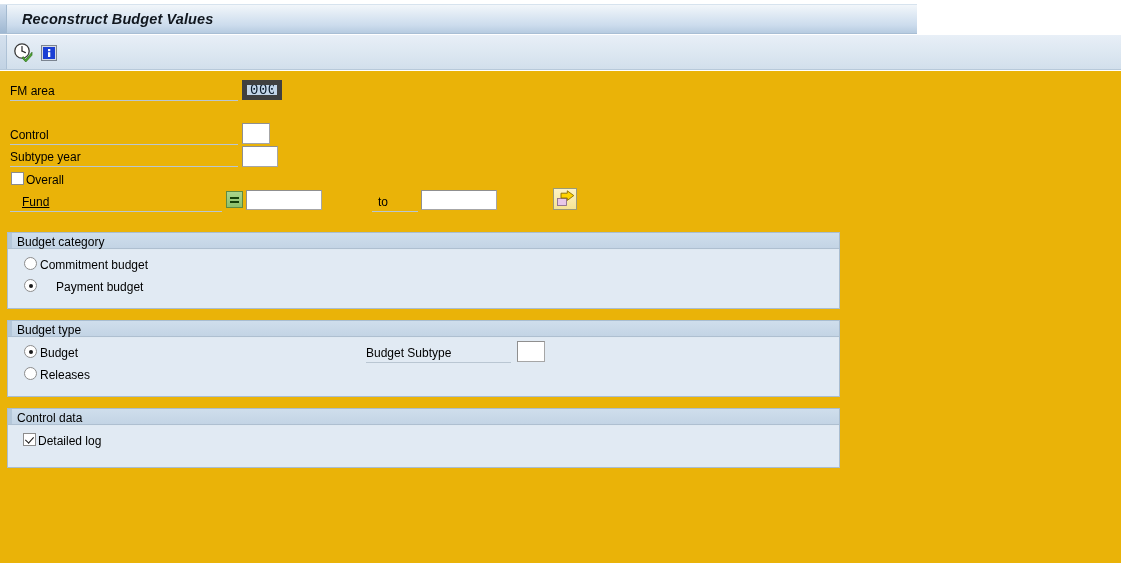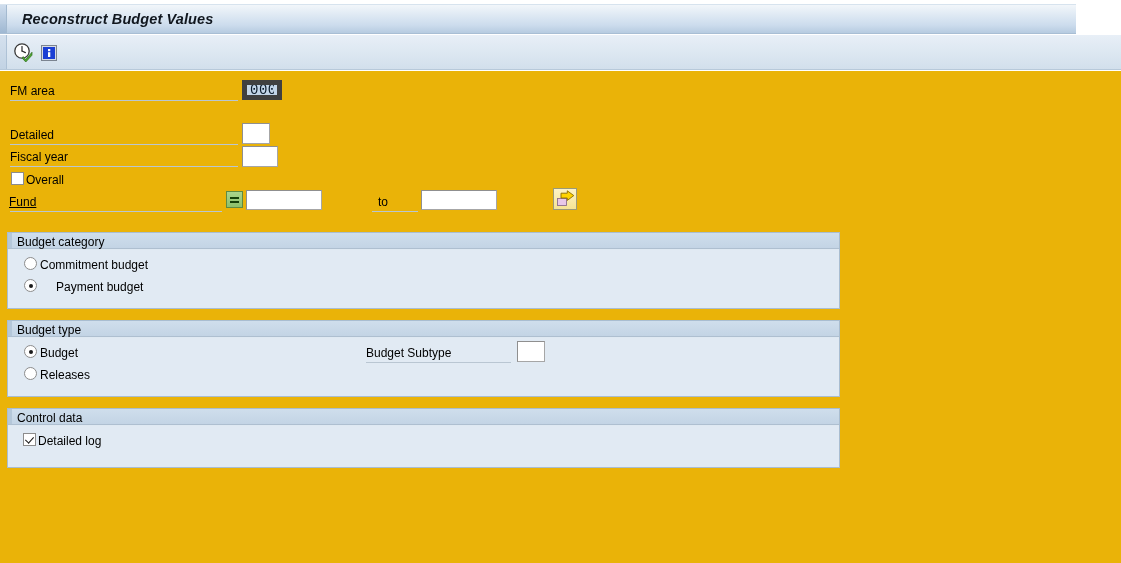--- a/index.html
+++ b/index.html
@@ -24,21 +24,21 @@
     width: 1121px;
     height: 563px;
     background: #ffffff;
     box-sizing: border-box;
   }
 
   
   .titlebar {
     position: absolute;
     left: 0; top: 4px;
-    width: 1076px;
+    width: 917px;
     height: 30px;
     background: linear-gradient(to bottom, #f2f6fa 0%, #e3ecf5 28%, #ccdced 72%, #b6cbe0 100%);
     border-top: 1px solid #d7e3ee;
     border-bottom: 1px solid #a8bed4;
     box-sizing: border-box;
   }
   .titlebar-accent {
     position: absolute;
     left: 0; top: 0;
     width: 7px;
@@ -303,32 +303,32 @@
 
     <div class="watermark nosel">© www.tutorialkart.com</div>
   </div>
 
   <div class="canvas">
 
     <div class="lbl" style="left:10px; top:13px;">FM area</div>
     <div class="rule" style="left:10px; top:29px; width:228px;"></div>
     <input class="field display" type="text" readonly="" style="left: 242px; top: 9px; width: 40px; height: 20px;" value="0001">
 
-    <div class="lbl" style="left:10px; top:57px;">Detailed</div>
+    <div class="lbl" style="left:10px; top:57px;">Control</div>
     <div class="rule" style="left:10px; top:73px; width:228px;"></div>
     <input class="field" type="text" style="left: 242px; top: 52px; width: 28px; height: 21px;" value="">
 
-    <div class="lbl" style="left:10px; top:79px;">Fiscal year</div>
+    <div class="lbl" style="left:10px; top:79px;">Subtype year</div>
     <div class="rule" style="left:10px; top:95px; width:228px;"></div>
     <input class="field" type="text" style="left: 242px; top: 75px; width: 36px; height: 21px;" value="">
 
     <div class="cb" id="cb-overall" style="left:11px; top:101px;"></div>
     <div class="lbl" style="left:26px; top:102px;">Overall</div>
 
-    <div class="lbl" style="left:9px; top:124px;text-decoration:underline;">Fund</div>
+    <div class="lbl" style="left:22px; top:124px;text-decoration:underline;">Fund</div>
     <div class="rule" style="left:10px; top:140px; width:212px;"></div>
 
     <div class="eqbtn" style="left:226px; top:120px;">
       <i class="a"></i>
         <i class="b"></i>
     </div>
 
     <input class="field" type="text" style="left: 246px; top: 119px; width: 76px; height: 20px;" value="">
 
     <div class="lbl" style="left:378px; top:124px;">to</div>

